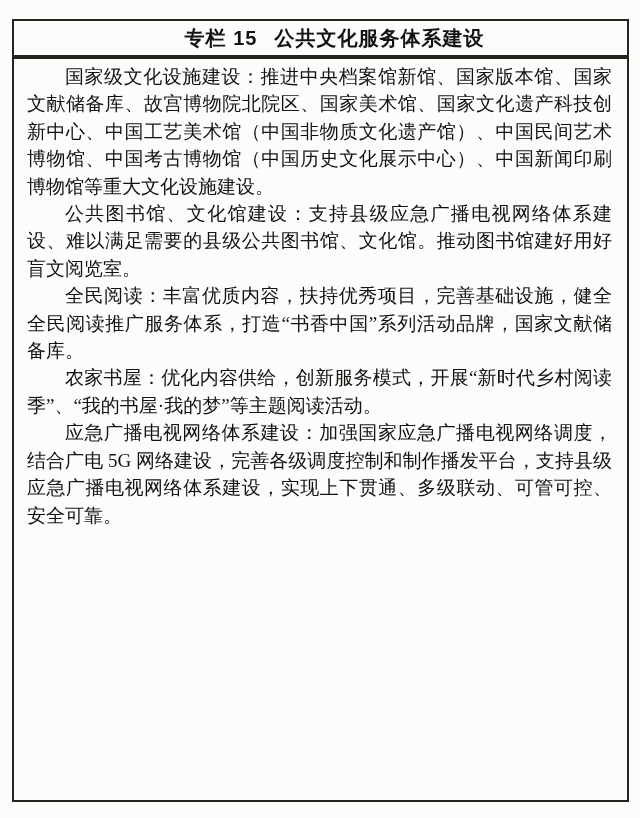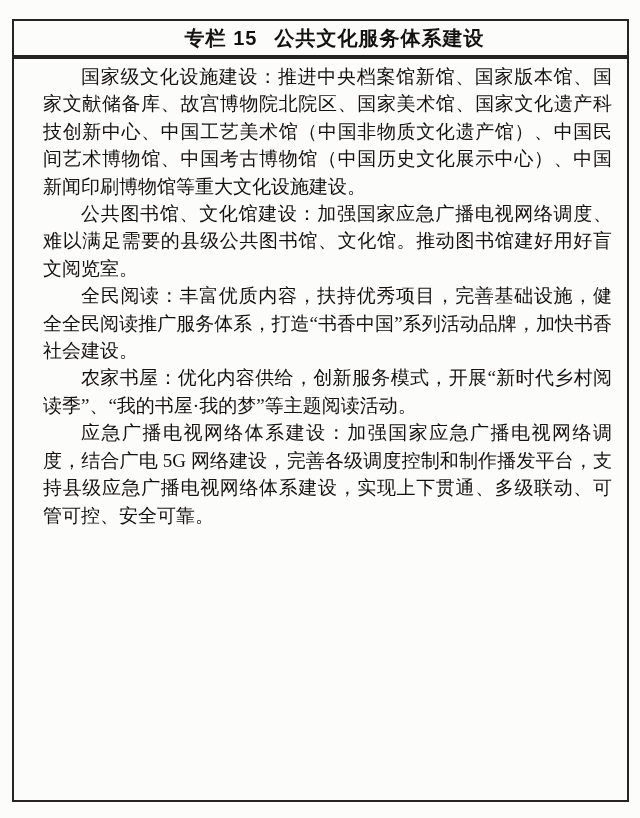--- a/index.html
+++ b/index.html
@@ -46,21 +46,21 @@
     margin-right: 0.85em;
   }
   .body-box {
     position: absolute;
     left: 12px;
     top: 57px;
     width: 617px;
     height: 745px;
     box-sizing: border-box;
     border: 2px solid var(--border-color, #262320);
-    padding: 4px 15px 0 29px;
+    padding: 4px 15px 0 13px;
     overflow: hidden;
     background: var(--page-bg, #fcfcfa);
   }
   .para {
     margin: 0;
     font-size: 19px;
     line-height: 27.4px;
     text-indent: 2em;
     text-align: justify;
     text-justify: inter-ideograph;
@@ -71,19 +71,19 @@
 <body>
 
 <div class="page">
 
   <div class="title-box">
     <h1 class="title"><span class="title-num">专栏 15</span><span class="title-text">公共文化服务体系建设</span></h1>
   </div>
 
   <div class="body-box">
     <p class="para">国家级文化设施建设：推进中央档案馆新馆、国家版本馆、国家文献储备库、故宫博物院北院区、国家美术馆、国家文化遗产科技创新中心、中国工艺美术馆（中国非物质文化遗产馆）、中国民间艺术博物馆、中国考古博物馆（中国历史文化展示中心）、中国新闻印刷博物馆等重大文化设施建设。</p>
-    <p class="para">公共图书馆、文化馆建设：加强国家应急广播电视网络调度、难以满足需要的县级公共图书馆、文化馆。推动图书馆建好用好盲文阅览室。</p>
-    <p class="para">全民阅读：丰富优质内容，扶持优秀项目，完善基础设施，健全全民阅读推广服务体系，打造“书香中国”系列活动品牌，加快书香社会建设。</p>
+    <p class="para">公共图书馆、文化馆建设：支持县级应急广播电视网络体系建设、难以满足需要的县级公共图书馆、文化馆。推动图书馆建好用好盲文阅览室。</p>
+    <p class="para">全民阅读：丰富优质内容，扶持优秀项目，完善基础设施，健全全民阅读推广服务体系，打造“书香中国”系列活动品牌，国家文献储备库。</p>
     <p class="para">农家书屋：优化内容供给，创新服务模式，开展“新时代乡村阅读季”、“我的书屋·我的梦”等主题阅读活动。</p>
     <p class="para">应急广播电视网络体系建设：加强国家应急广播电视网络调度，结合广电 5G 网络建设，完善各级调度控制和制作播发平台，支持县级应急广播电视网络体系建设，实现上下贯通、多级联动、可管可控、安全可靠。</p>
   </div>
 
 </div>
 
 </body></html>

